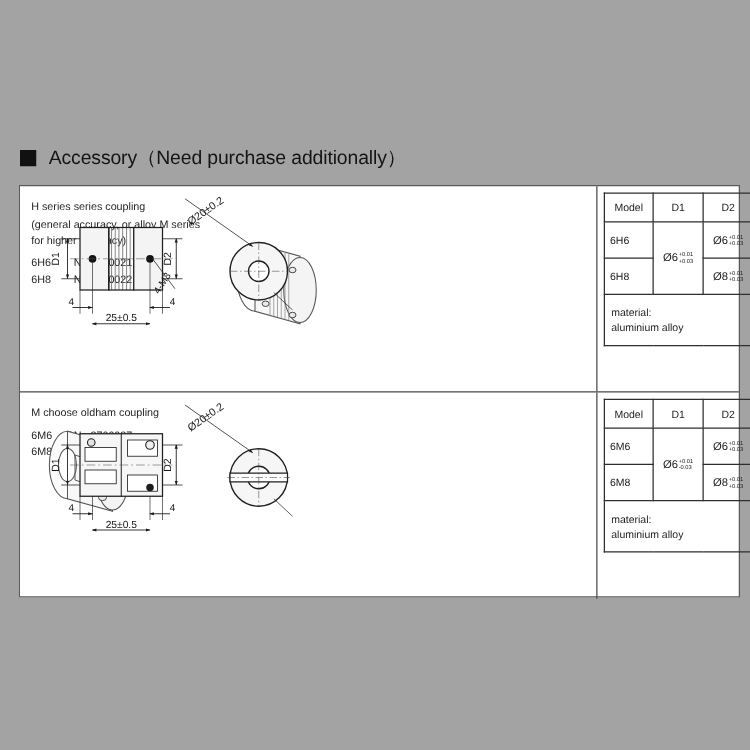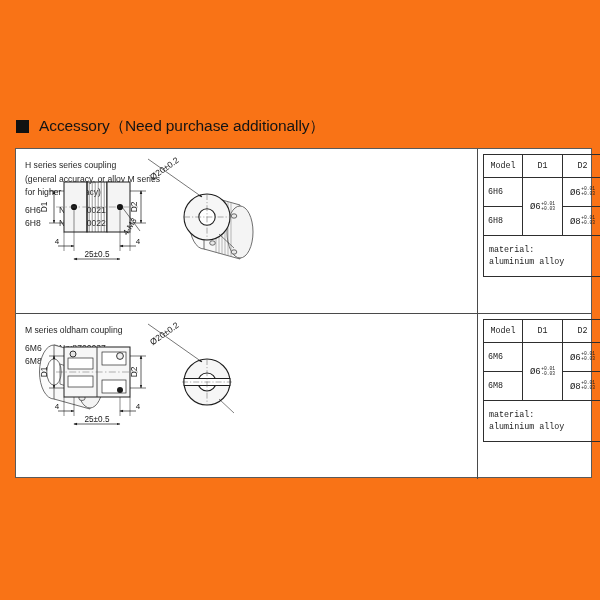--- a/index.html
+++ b/index.html
@@ -6,21 +6,21 @@
     margin: 0; padding: 0;
     width: 600px; height: 600px;
     background: #ffffff;
     font-family: "Liberation Sans", sans-serif;
     color: #1a1a1a;
     overflow: hidden;
   }
   #page {
     position: relative;
     width: 600px; height: 600px;
-    background: #f97316;
+    background: #a3a3a3;
   }
 
   
   #heading {
     position: absolute;
     left: 16px; top: 116px;
     display: flex; align-items: center; gap: 10px;
   }
   #heading .bullet {
     width: 13px; height: 13px;
@@ -71,21 +71,20 @@
     border-left: 1.6px solid #4a4a4a;
     box-sizing: border-box;
     font-size: 8.4px;
     color: #1c1c1c;
   }
   .spec .grid {
     position: absolute;
     left: 5px; top: 5px;
     width: 104px; height: 122px;
     box-sizing: border-box;
-    font-family: Liberation Mono, monospace;
   }
   .spec table {
     border-collapse: collapse;
     width: 100%;
     table-layout: fixed;
   }
   .spec td {
     border: 0.9px solid #2e2e2e;
     height: 28px;
     text-align: center;
@@ -297,21 +296,21 @@
               </tr>
             </tbody>
           </table>
         </div>
       </div>
     </div>
 
     <div class="section" id="sec-m">
 
       <div class="descr">
-        <div>M series oldham coupling</div>
+        <div>M choose oldham coupling</div>
         <div style="height:4px"></div>
         <div class="pn">
           <span class="code">6M6</span>
           <span>No:8700037</span>
         </div>
         <div class="pn">
           <span class="code">6M8</span>
           <span>No:8700038</span>
         </div>
       </div>

